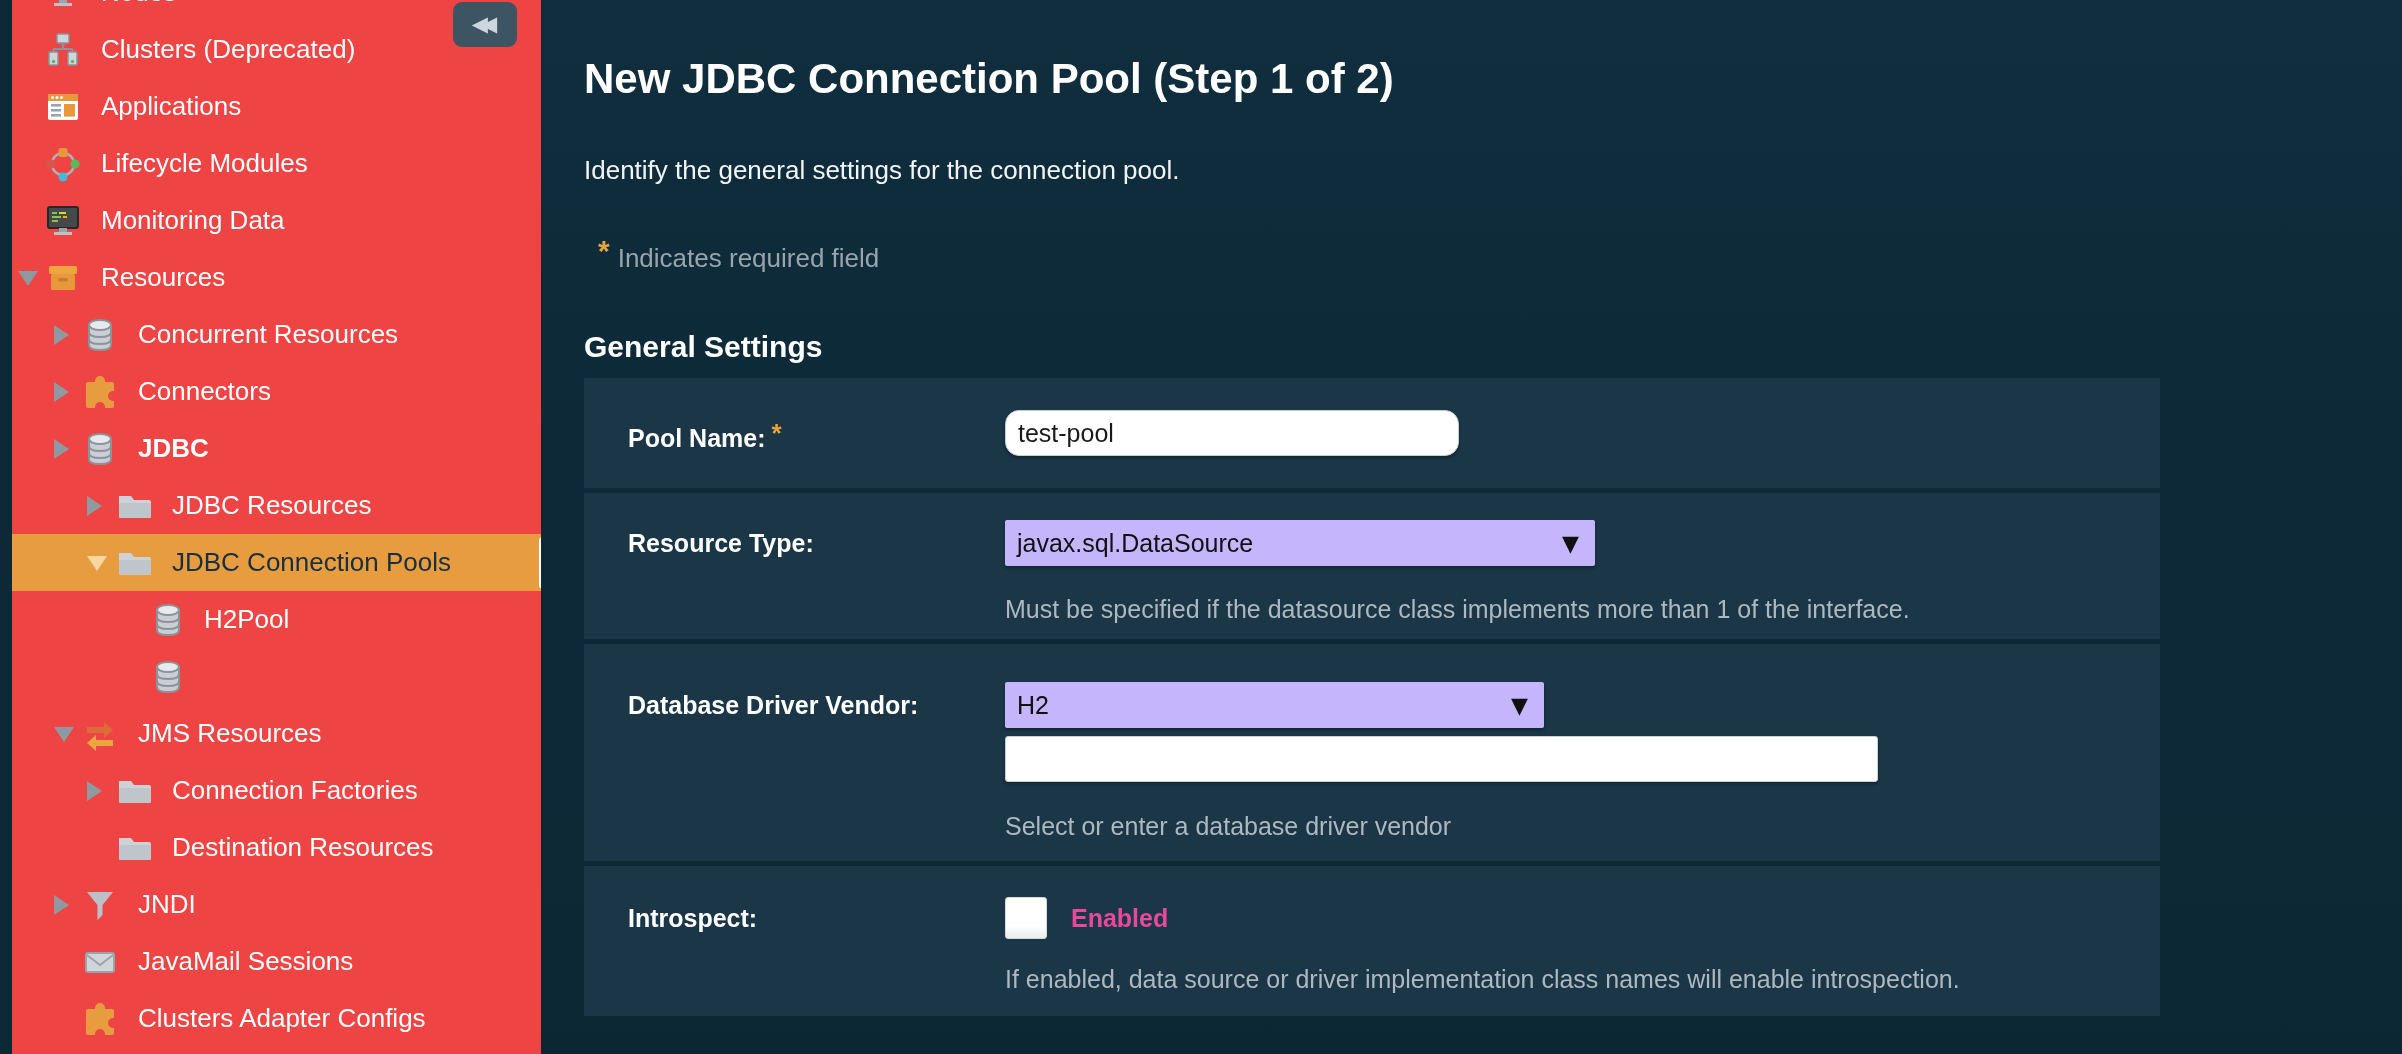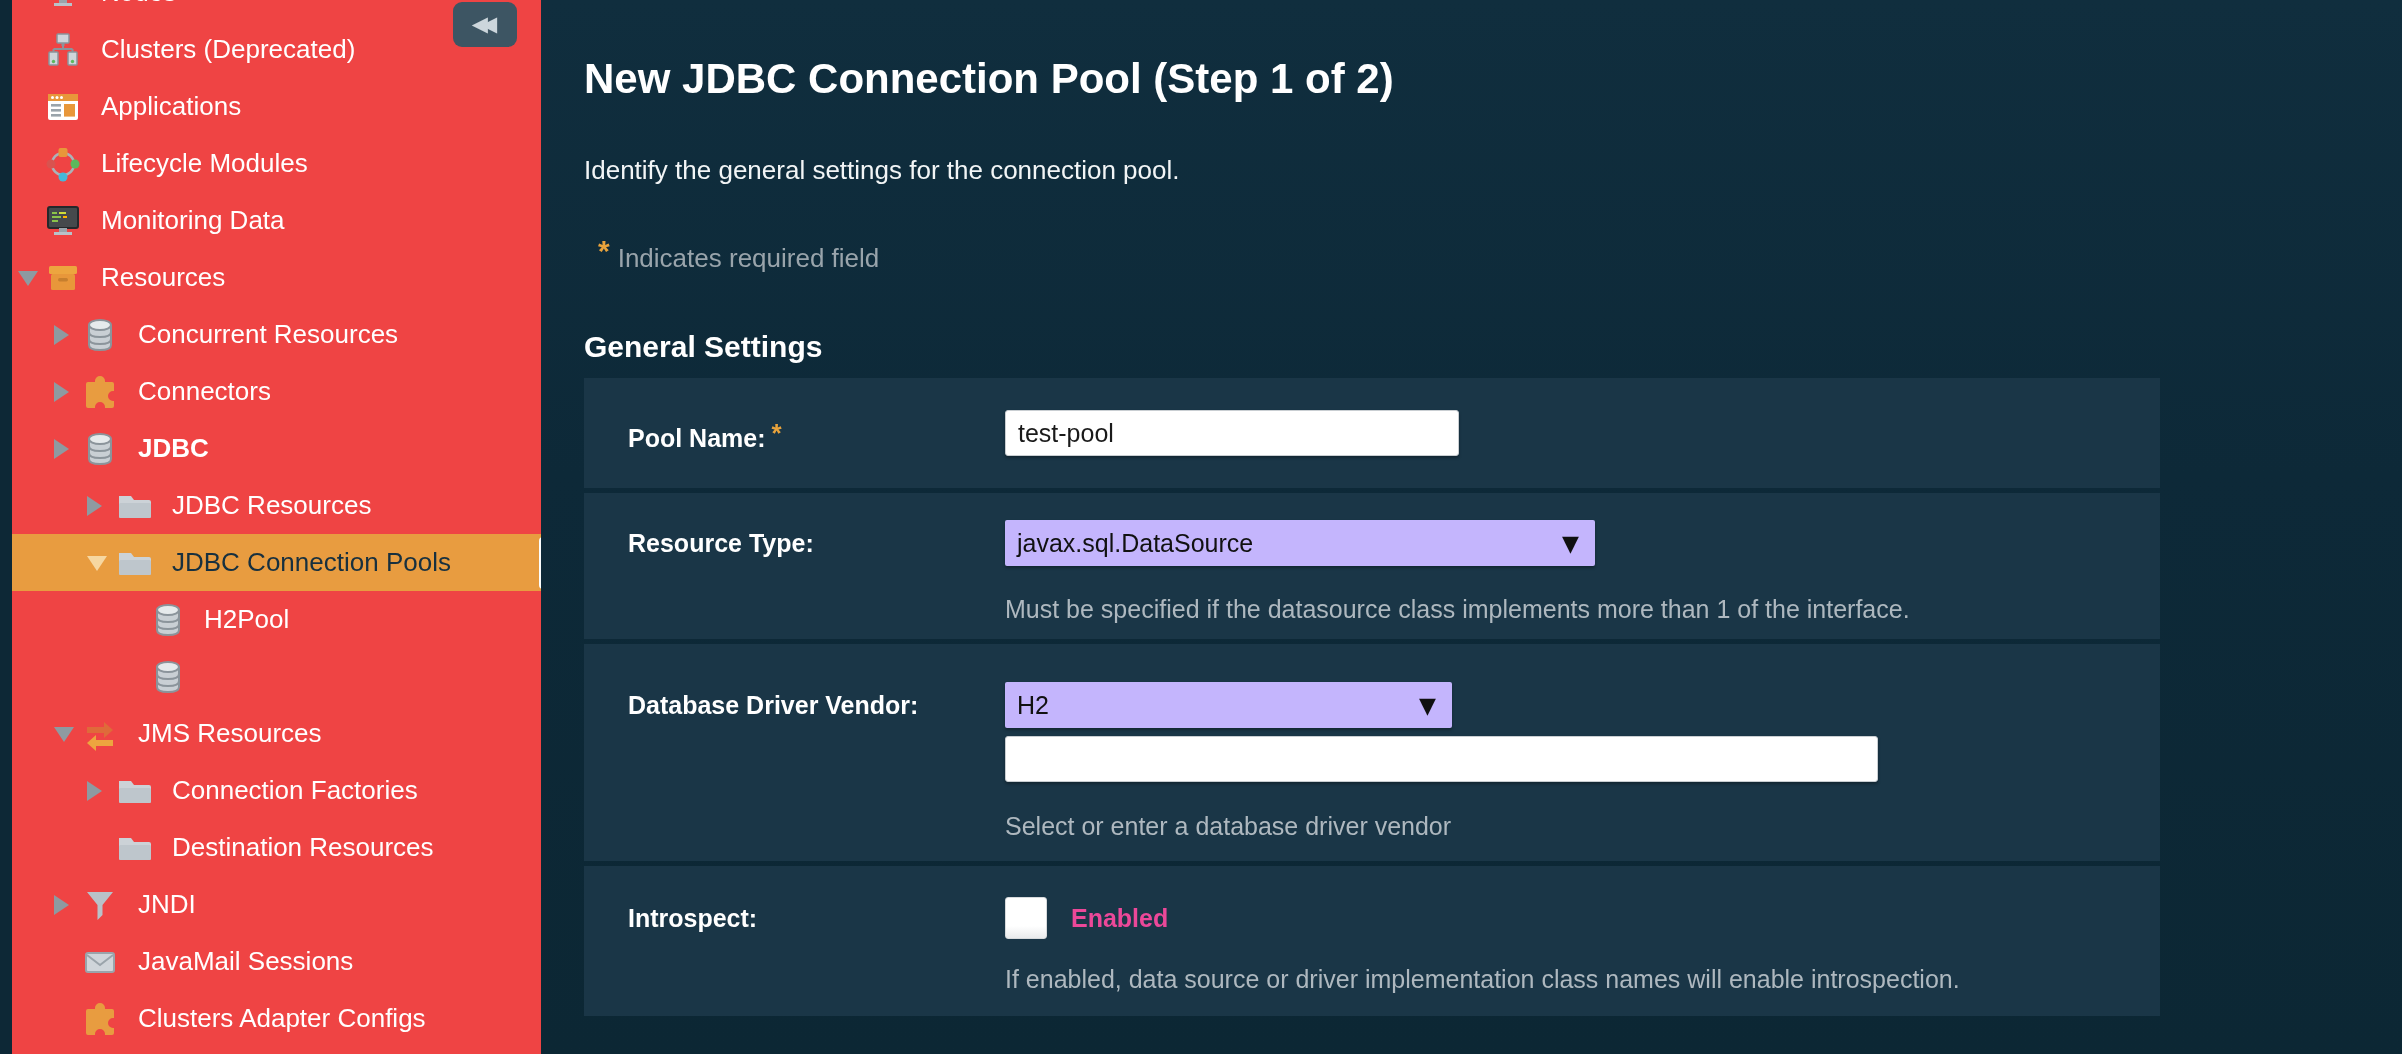--- a/index.html
+++ b/index.html
@@ -54,30 +54,30 @@
   .fctrl{flex:1;min-width:0;}
   .r1{padding:32px 0 27px 0;}
   .r2{padding:27px 0 15px 0;}
   .r3{padding:38px 0 20px 0;}
   .r4{padding:31px 0 22px 0;}
   .tinput{
     display:block;height:46px;box-sizing:border-box;background:#fff;color:#1a1a1a;
     border:1px solid #c9ced2;border-radius:3px;font-size:25px;padding:0 12px;
     font-family:"Liberation Sans",sans-serif;box-shadow:0 2px 3px rgba(0,0,0,.3);
   }
-  .w-pool{width:454px;}
+  .w-pool{width:454px;border-radius:14px;}
   .w-vendor{width:873px;margin-top:8px;}
   .selectbox{
     height:46px;box-sizing:border-box;background:#c4b5fd;color:#111;border-radius:2px;
     display:flex;align-items:center;font-size:25px;padding:0 16px 0 12px;
     box-shadow:0 2px 3px rgba(0,0,0,.3);cursor:default;
   }
   .selectbox .caret{margin-left:auto;font-size:22px;color:#101010;font-family:"DejaVu Sans",sans-serif;}
   .w-rtype{width:590px;}
-  .w-h2{width:447px;}
+  .w-h2{width:539px;}
   .help{font-size:25px;color:#aeb8bf;}
   .r2 .help{margin-top:29px;}
   .r3 .help{margin-top:30px;}
   .r4 .help{margin-top:26px;}
   .cbrow{display:flex;align-items:center;}
   .checkbox{
     width:42px;height:42px;background:linear-gradient(180deg,#ffffff 70%,#e9ebec 100%);
     border-radius:3px;border:1px solid #d7dadc;box-sizing:border-box;cursor:pointer;
   }
   .cb-label{margin-left:24px;font-size:25px;font-weight:bold;color:#ec4899;}

